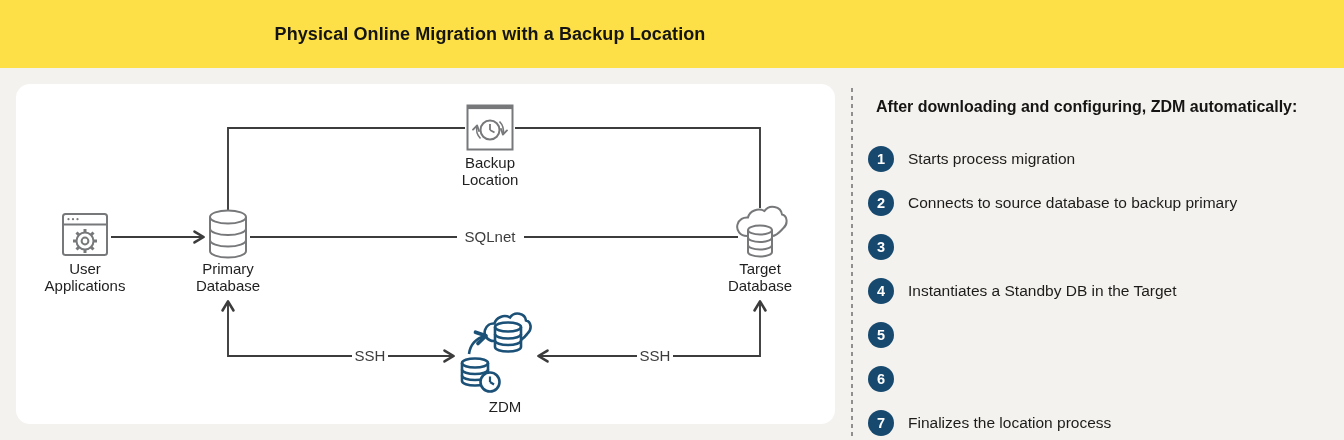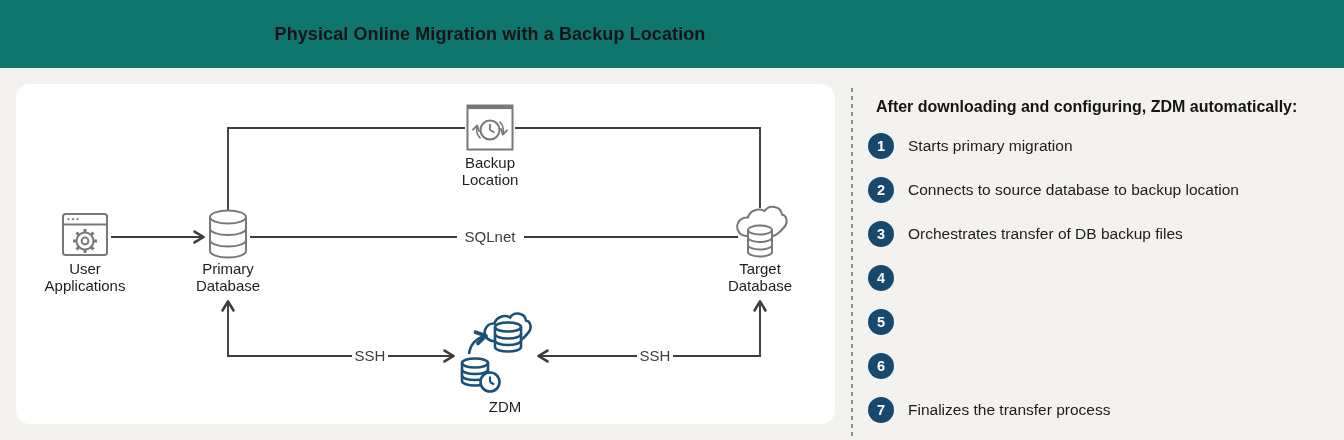--- a/index.html
+++ b/index.html
@@ -4,21 +4,21 @@
 <style>
   * { box-sizing: border-box; }
   html,body { margin:0; padding:0; }
   body {
     width:1344px; height:440px; overflow:hidden;
     background:#f4f2ef;
     font-family:"Liberation Sans", sans-serif;
     color:#1d1c1a;
   }
   .banner {
-    height:68px; background:#0f766e; position:relative;
+    height:68px; background:#fde047; position:relative;
   }
   .banner h1 {
     position:absolute; left:490px; top:50%;
     transform:translate(-50%,-50%);
     margin:0; font-size:18px; font-weight:700; color:#141414;
     white-space:nowrap; letter-spacing:.1px;
   }
   .content { position:relative; height:372px; }
   .diagram-panel {
     position:absolute; left:16px; top:16px;
@@ -27,21 +27,21 @@
   }
   .divider {
     position:absolute; left:851px; top:20px; width:2px; height:349px;
     background:repeating-linear-gradient(to bottom,#8f8f8f 0 4px, transparent 4px 8px);
   }
   .steps {
     position:absolute; left:868px; top:30px; width:466px;
   }
   .steps-heading {
     font-size:16px; font-weight:700; color:#161513;
-    line-height:18px; margin:0 0 17px 8px; white-space:nowrap;
+    line-height:18px; margin:0 0 30px 8px; white-space:nowrap;
   }
   .step-row {
     display:flex; align-items:center;
     height:26px; margin-bottom:18px;
   }
   .step-badge {
     flex:0 0 26px; width:26px; height:26px; border-radius:50%;
     background:#17496e; color:#ffffff;
     font-size:14.5px; font-weight:700;
     display:flex; align-items:center; justify-content:center;
@@ -184,38 +184,38 @@
     </svg>
   </div>
 
   <div class="divider"></div>
 
   <div class="steps">
     <p class="steps-heading">After downloading and configuring, ZDM automatically:</p>
 
     <div class="step-row">
       <span class="step-badge">1</span>
-      <span class="step-text">Starts primary migration</span>
+      <span class="step-text">Starts process migration</span>
     </div>
     <div class="step-row">
       <span class="step-badge">2</span>
-      <span class="step-text">Connects to source database to backup location</span>
+      <span class="step-text">Connects to source database to backup primary</span>
     </div>
     <div class="step-row">
       <span class="step-badge">3</span>
-      <span class="step-text">Orchestrates transfer of DB backup files</span>
     </div>
     <div class="step-row">
       <span class="step-badge">4</span>
+      <span class="step-text">Instantiates a Standby DB in the Target</span>
     </div>
     <div class="step-row">
       <span class="step-badge">5</span>
     </div>
     <div class="step-row">
       <span class="step-badge">6</span>
     </div>
     <div class="step-row">
       <span class="step-badge">7</span>
-      <span class="step-text">Finalizes the transfer process</span>
+      <span class="step-text">Finalizes the location process</span>
     </div>
   </div>
 
 </div>
 
 </body></html>

